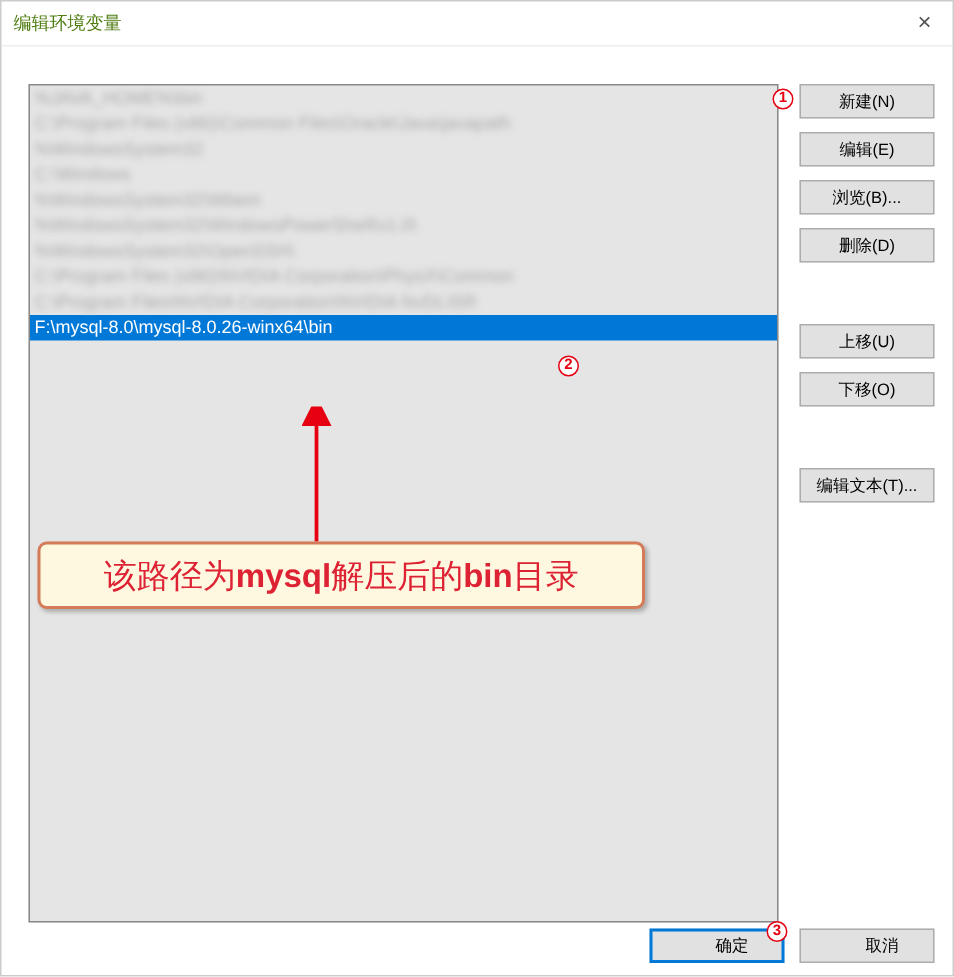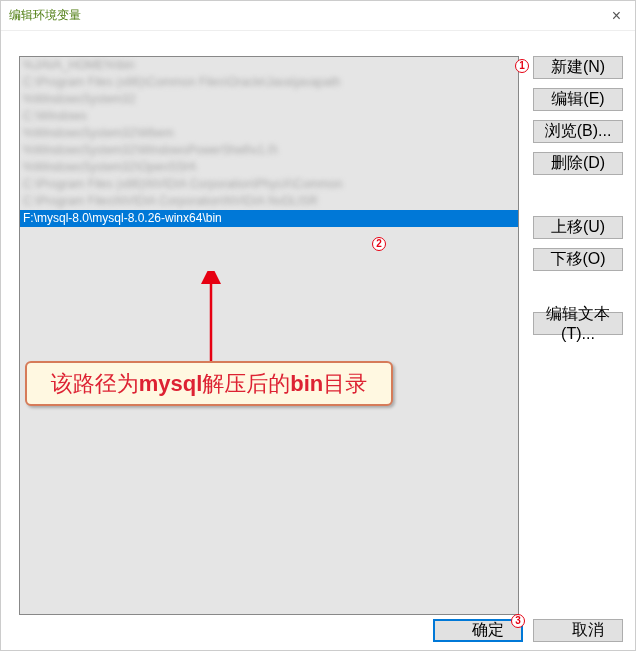--- a/index.html
+++ b/index.html
@@ -7,26 +7,26 @@
     .window { width: 636px; height: 651px; background: #fff; position: relative; border: 1px solid #ccc; }
     .titlebar { height: 30px; display: flex; align-items: center; padding: 0 8px; border-bottom: 1px solid #eee; }
     .titlebar .title { font-size: 12px; color: #4d7c0f; }
     .titlebar .close { margin-left: auto; font-size: 16px; color: #555; cursor: default; padding: 0 6px; }
     .content { position: absolute; top: 30px; left: 0; right: 0; bottom: 0; padding: 18px 12px 8px 18px; }
     .list-panel { position: absolute; top: 25px; left: 18px; width: 500px; height: 559px; border: 1px solid #888; background: #e5e5e5; overflow: hidden; }
     .list-row { height: 17px; padding: 1px 3px; font-size: 12px; color: #000; white-space: nowrap; overflow: hidden; }
     .list-row.blurred { color: #aaa; filter: blur(2.5px); }
     .list-row.selected { background: #0078d7; color: #fff; }
     .btn-col { position: absolute; top: 25px; right: 12px; width: 90px; display: flex; flex-direction: column; }
-    .btn { height: 23px; margin-bottom: 9px; border: 1px solid #adadad; background: #e1e1e1; font-size: 16px; color: #000; display: flex; align-items: center; justify-content: center; cursor: default; font-family: inherit; }
+    .btn { height: 23px; margin-bottom: 9px; border: 1px solid #adadad; background: #e1e1e1; font-size: 11px; color: #000; display: flex; align-items: center; justify-content: center; cursor: default; font-family: inherit; }
     .gap { height: 32px; }
     .bottom-btns { position: absolute; bottom: 8px; right: 12px; display: flex; gap: 10px; }
     .bottom-btns .btn { width: 90px; margin: 0; padding-left: 20px; }
     .bottom-btns .btn.primary { border: 2px solid #0078d7; }
-    .callout { position: absolute; left: 24px; top: 330px; width: 368px; height: 45px; background: #fff8e1; border: 2px solid #d67b59; border-radius: 6px; box-shadow: 2px 2px 3px rgba(0,0,0,0.25); display: flex; align-items: center; justify-content: center; font-size: 22px; color: #d23; z-index: 5; padding: 0 10px; }
+    .callout { position: absolute; left: 24px; top: 330px; width: 405px; height: 45px; background: #fff8e1; border: 2px solid #d67b59; border-radius: 6px; box-shadow: 2px 2px 3px rgba(0,0,0,0.25); display: flex; align-items: center; justify-content: center; font-size: 22px; color: #d23; z-index: 5; padding: 0 10px; }
     .callout b { font-weight: bold; color: #d23; }
     .arrow-svg { position: absolute; left: 180px; top: 240px; z-index: 4; pointer-events: none; }
     .badge { display: inline-flex; align-items: center; justify-content: center; width: 14px; height: 14px; border-radius: 50%; background: #fff; border: 1.5px solid #e60012; color: #e60012; font-size: 10px; font-weight: bold; line-height: 1; }
     .badge-1 { position: absolute; top: 28px; right: 106px; z-index: 3; }
     .badge-2 { position: absolute; top: 206px; left: 371px; z-index: 3; }
     .badge-3 { position: absolute; bottom: 22px; right: 110px; z-index: 3; }
   </style>
 </head>
 <body>
 

